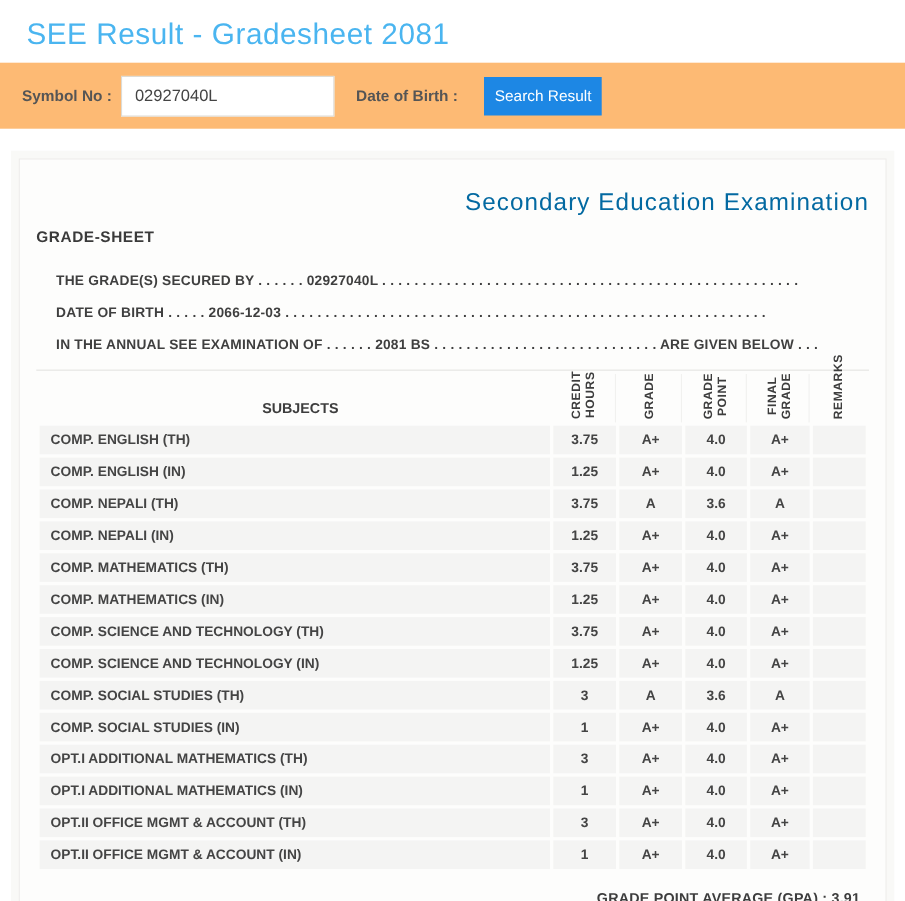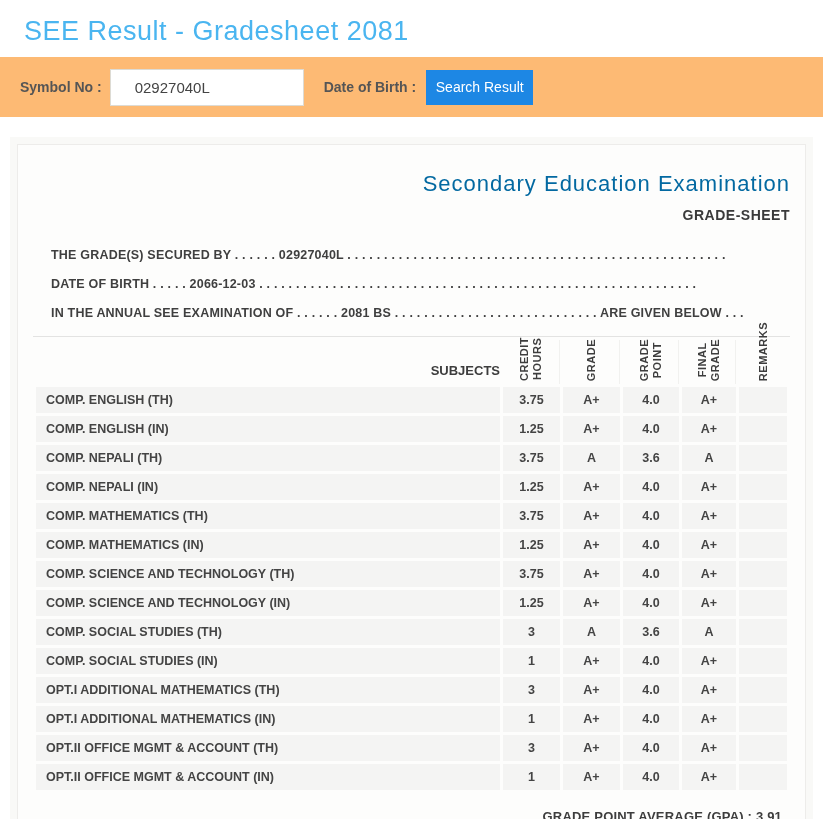--- a/index.html
+++ b/index.html
@@ -29,28 +29,28 @@
     color: #555555;
     white-space: nowrap;
   }
   .search-input {
     height: 37px;
     border: 1px solid #dddbd4;
     background: #ffffff;
     font-family: "Liberation Sans", sans-serif;
     font-size: 15px;
     color: #444444;
-    padding: 0 24px;
+    padding: 0 12px;
     outline: none;
   }
   #symbol-input { width: 194px; margin-left: 8px; }
   #dob-label { margin-left: 20px; }
   #dob-input { width: 270px; margin-left: 8px; }
   .search-btn {
-    margin-left: 10px;
+    margin-left: 24px;
     width: 107px;
     height: 35px;
     background: #1d87e4;
     color: #ffffff;
     border: none;
     font-family: "Liberation Sans", sans-serif;
     font-size: 14px;
     cursor: pointer;
   }
 
@@ -69,21 +69,21 @@
   }
 
   .sheet-heading {
     text-align: right;
     color: #0369a1;
     font-size: 22px;
     font-weight: 400;
     letter-spacing: 1px;
   }
   .sheet-subheading {
-    text-align: right;
+    text-align: left;
     color: #3a3a3a;
     font-size: 14px;
     font-weight: 700;
     letter-spacing: 0.5px;
     margin-top: 10px;
   }
 
   .decl-lines { margin: 18px 2px 0 18px; }
   .decl-line {
     font-size: 12.5px;
@@ -105,21 +105,21 @@
   }
   .hcell {
     position: relative;
     height: 44px;
     background: transparent;
     border-right: 1px solid #f1f1ef;
   }
   .hcell:last-child { border-right: none; }
   .hcell-subjects {
     vertical-align: bottom;
-    text-align: right;
+    text-align: center;
     padding: 0 0 6px 10px;
     font-size: 13px;
     font-weight: 700;
     color: #3d3d3d;
     border-right: none;
   }
   .vhead {
     position: absolute;
     bottom: 3px;
     left: 50%;

